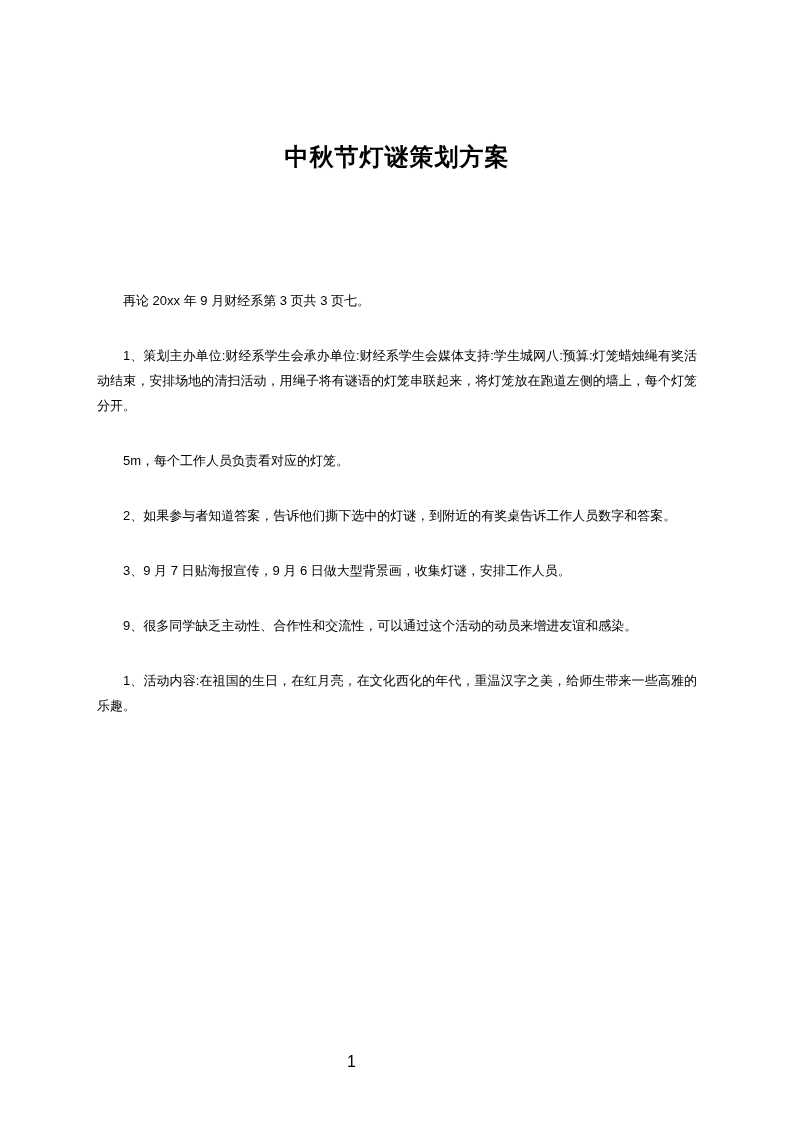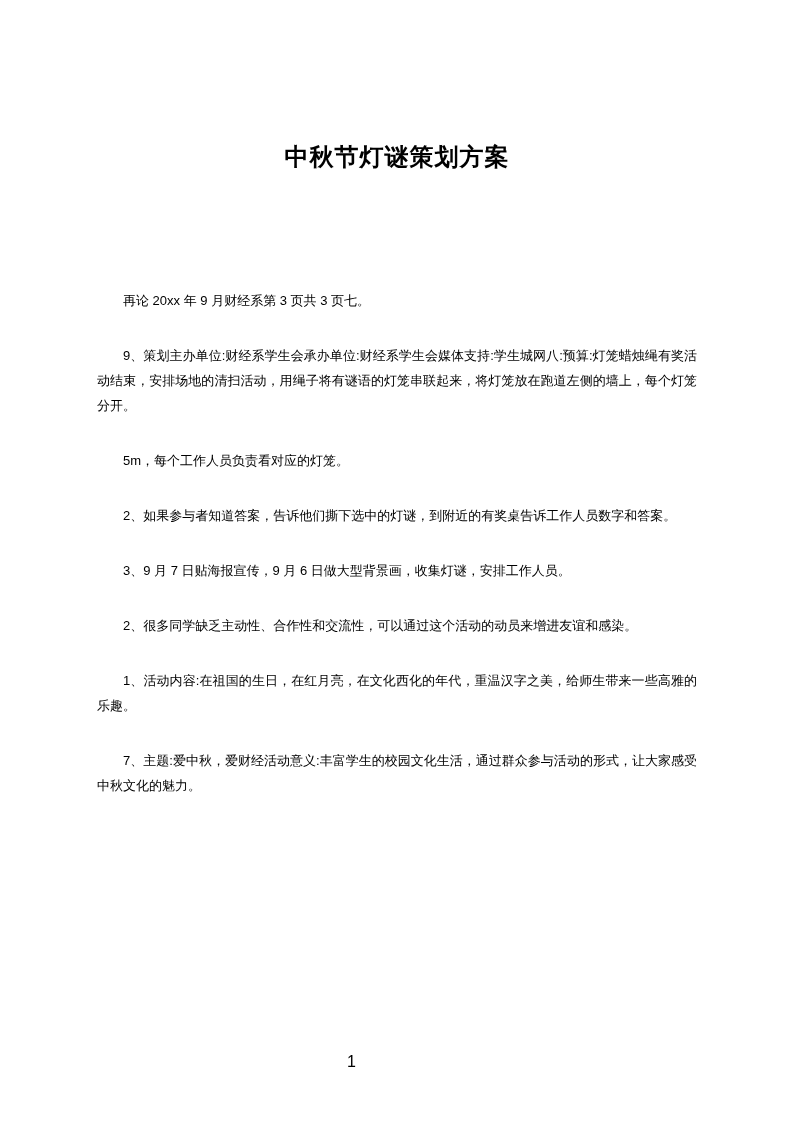--- a/index.html
+++ b/index.html
@@ -49,23 +49,22 @@
   }
 </style>
 </head>
 <body>
 
 <div class="page">
   <div class="content">
     <h1 class="doc-title">中秋节灯谜策划方案</h1>
 
     <p class="para">再论 20xx 年 9 月财经系第 3 页共 3 页七。</p>
-    <p class="para">9、策划主办单位:财经系学生会承办单位:财经系学生会媒体支持:学生城网八:预算:灯笼蜡烛绳有奖活动结束，安排场地的清扫活动，用绳子将有谜语的灯笼串联起来，将灯笼放在跑道左侧的墙上，每个灯笼分开。</p>
+    <p class="para">1、策划主办单位:财经系学生会承办单位:财经系学生会媒体支持:学生城网八:预算:灯笼蜡烛绳有奖活动结束，安排场地的清扫活动，用绳子将有谜语的灯笼串联起来，将灯笼放在跑道左侧的墙上，每个灯笼分开。</p>
     <p class="para">5m，每个工作人员负责看对应的灯笼。</p>
     <p class="para">2、如果参与者知道答案，告诉他们撕下选中的灯谜，到附近的有奖桌告诉工作人员数字和答案。</p>
     <p class="para">3、9 月 7 日贴海报宣传，9 月 6 日做大型背景画，收集灯谜，安排工作人员。</p>
-    <p class="para">2、很多同学缺乏主动性、合作性和交流性，可以通过这个活动的动员来增进友谊和感染。</p>
+    <p class="para">9、很多同学缺乏主动性、合作性和交流性，可以通过这个活动的动员来增进友谊和感染。</p>
     <p class="para">1、活动内容:在祖国的生日，在红月亮，在文化西化的年代，重温汉字之美，给师生带来一些高雅的乐趣。</p>
-    <p class="para">7、主题:爱中秋，爱财经活动意义:丰富学生的校园文化生活，通过群众参与活动的形式，让大家感受中秋文化的魅力。</p>
   </div>
 
   <div class="page-number">1</div>
 </div>
 
 </body></html>

